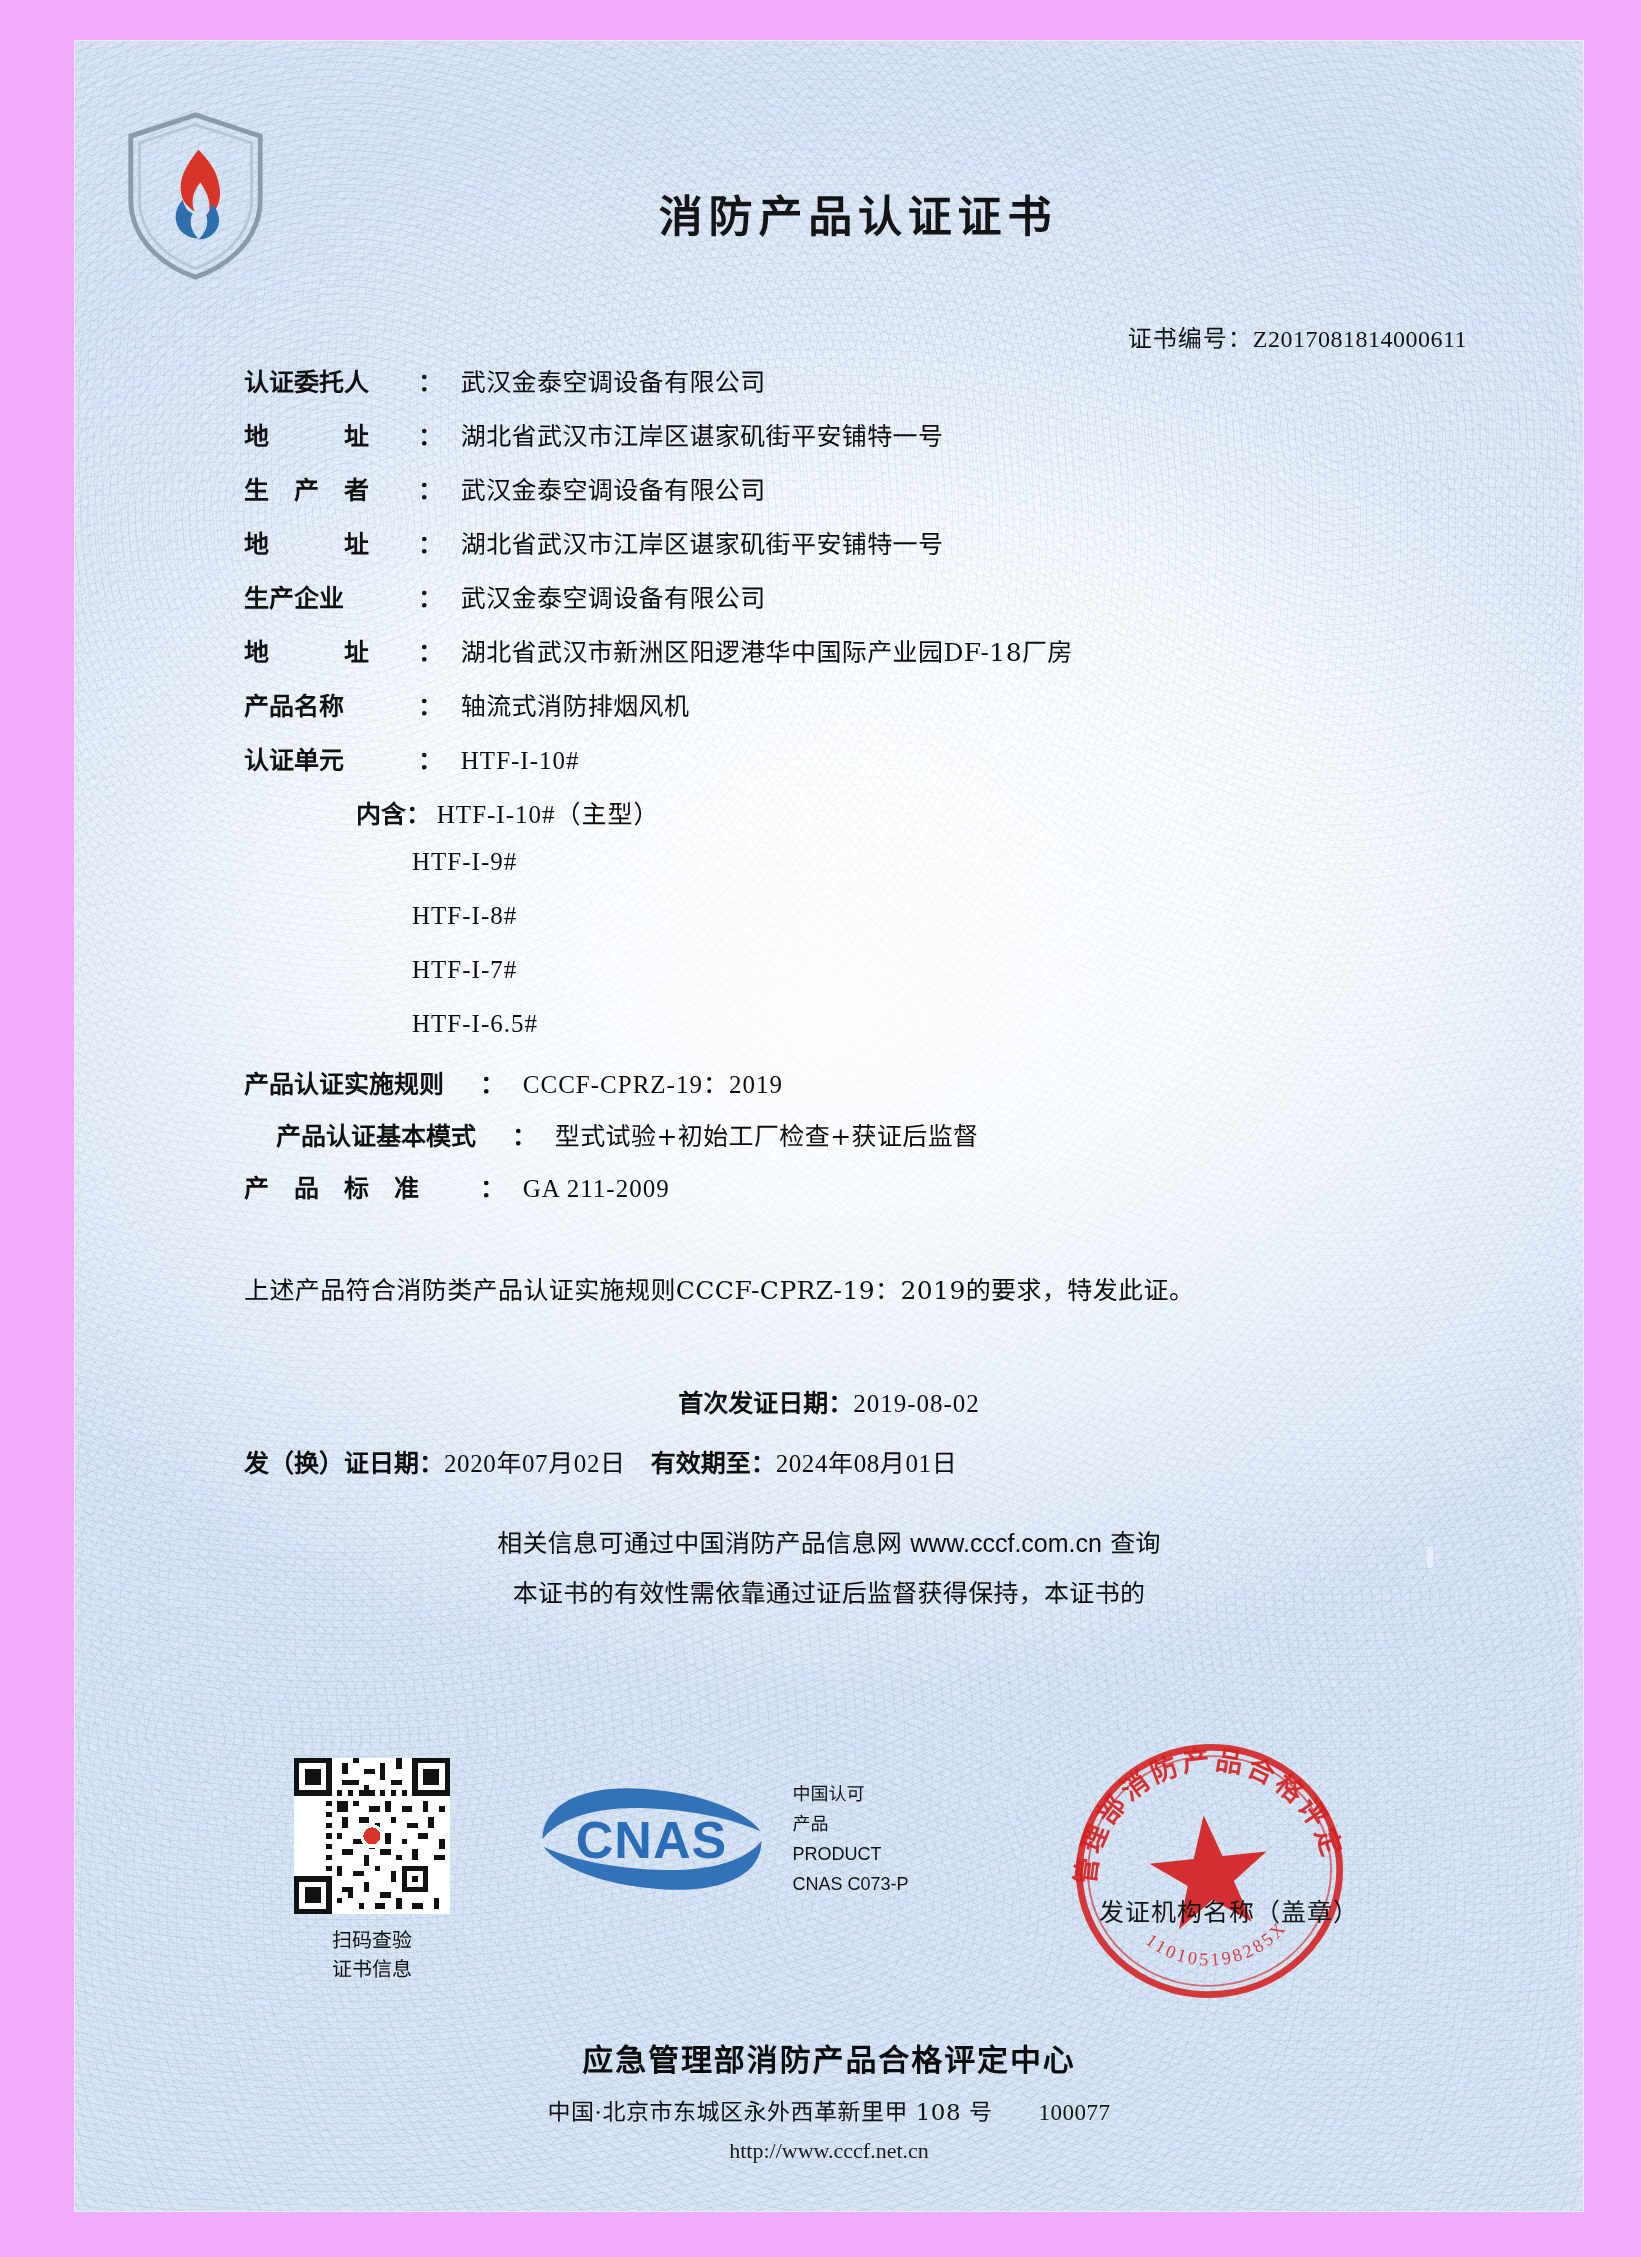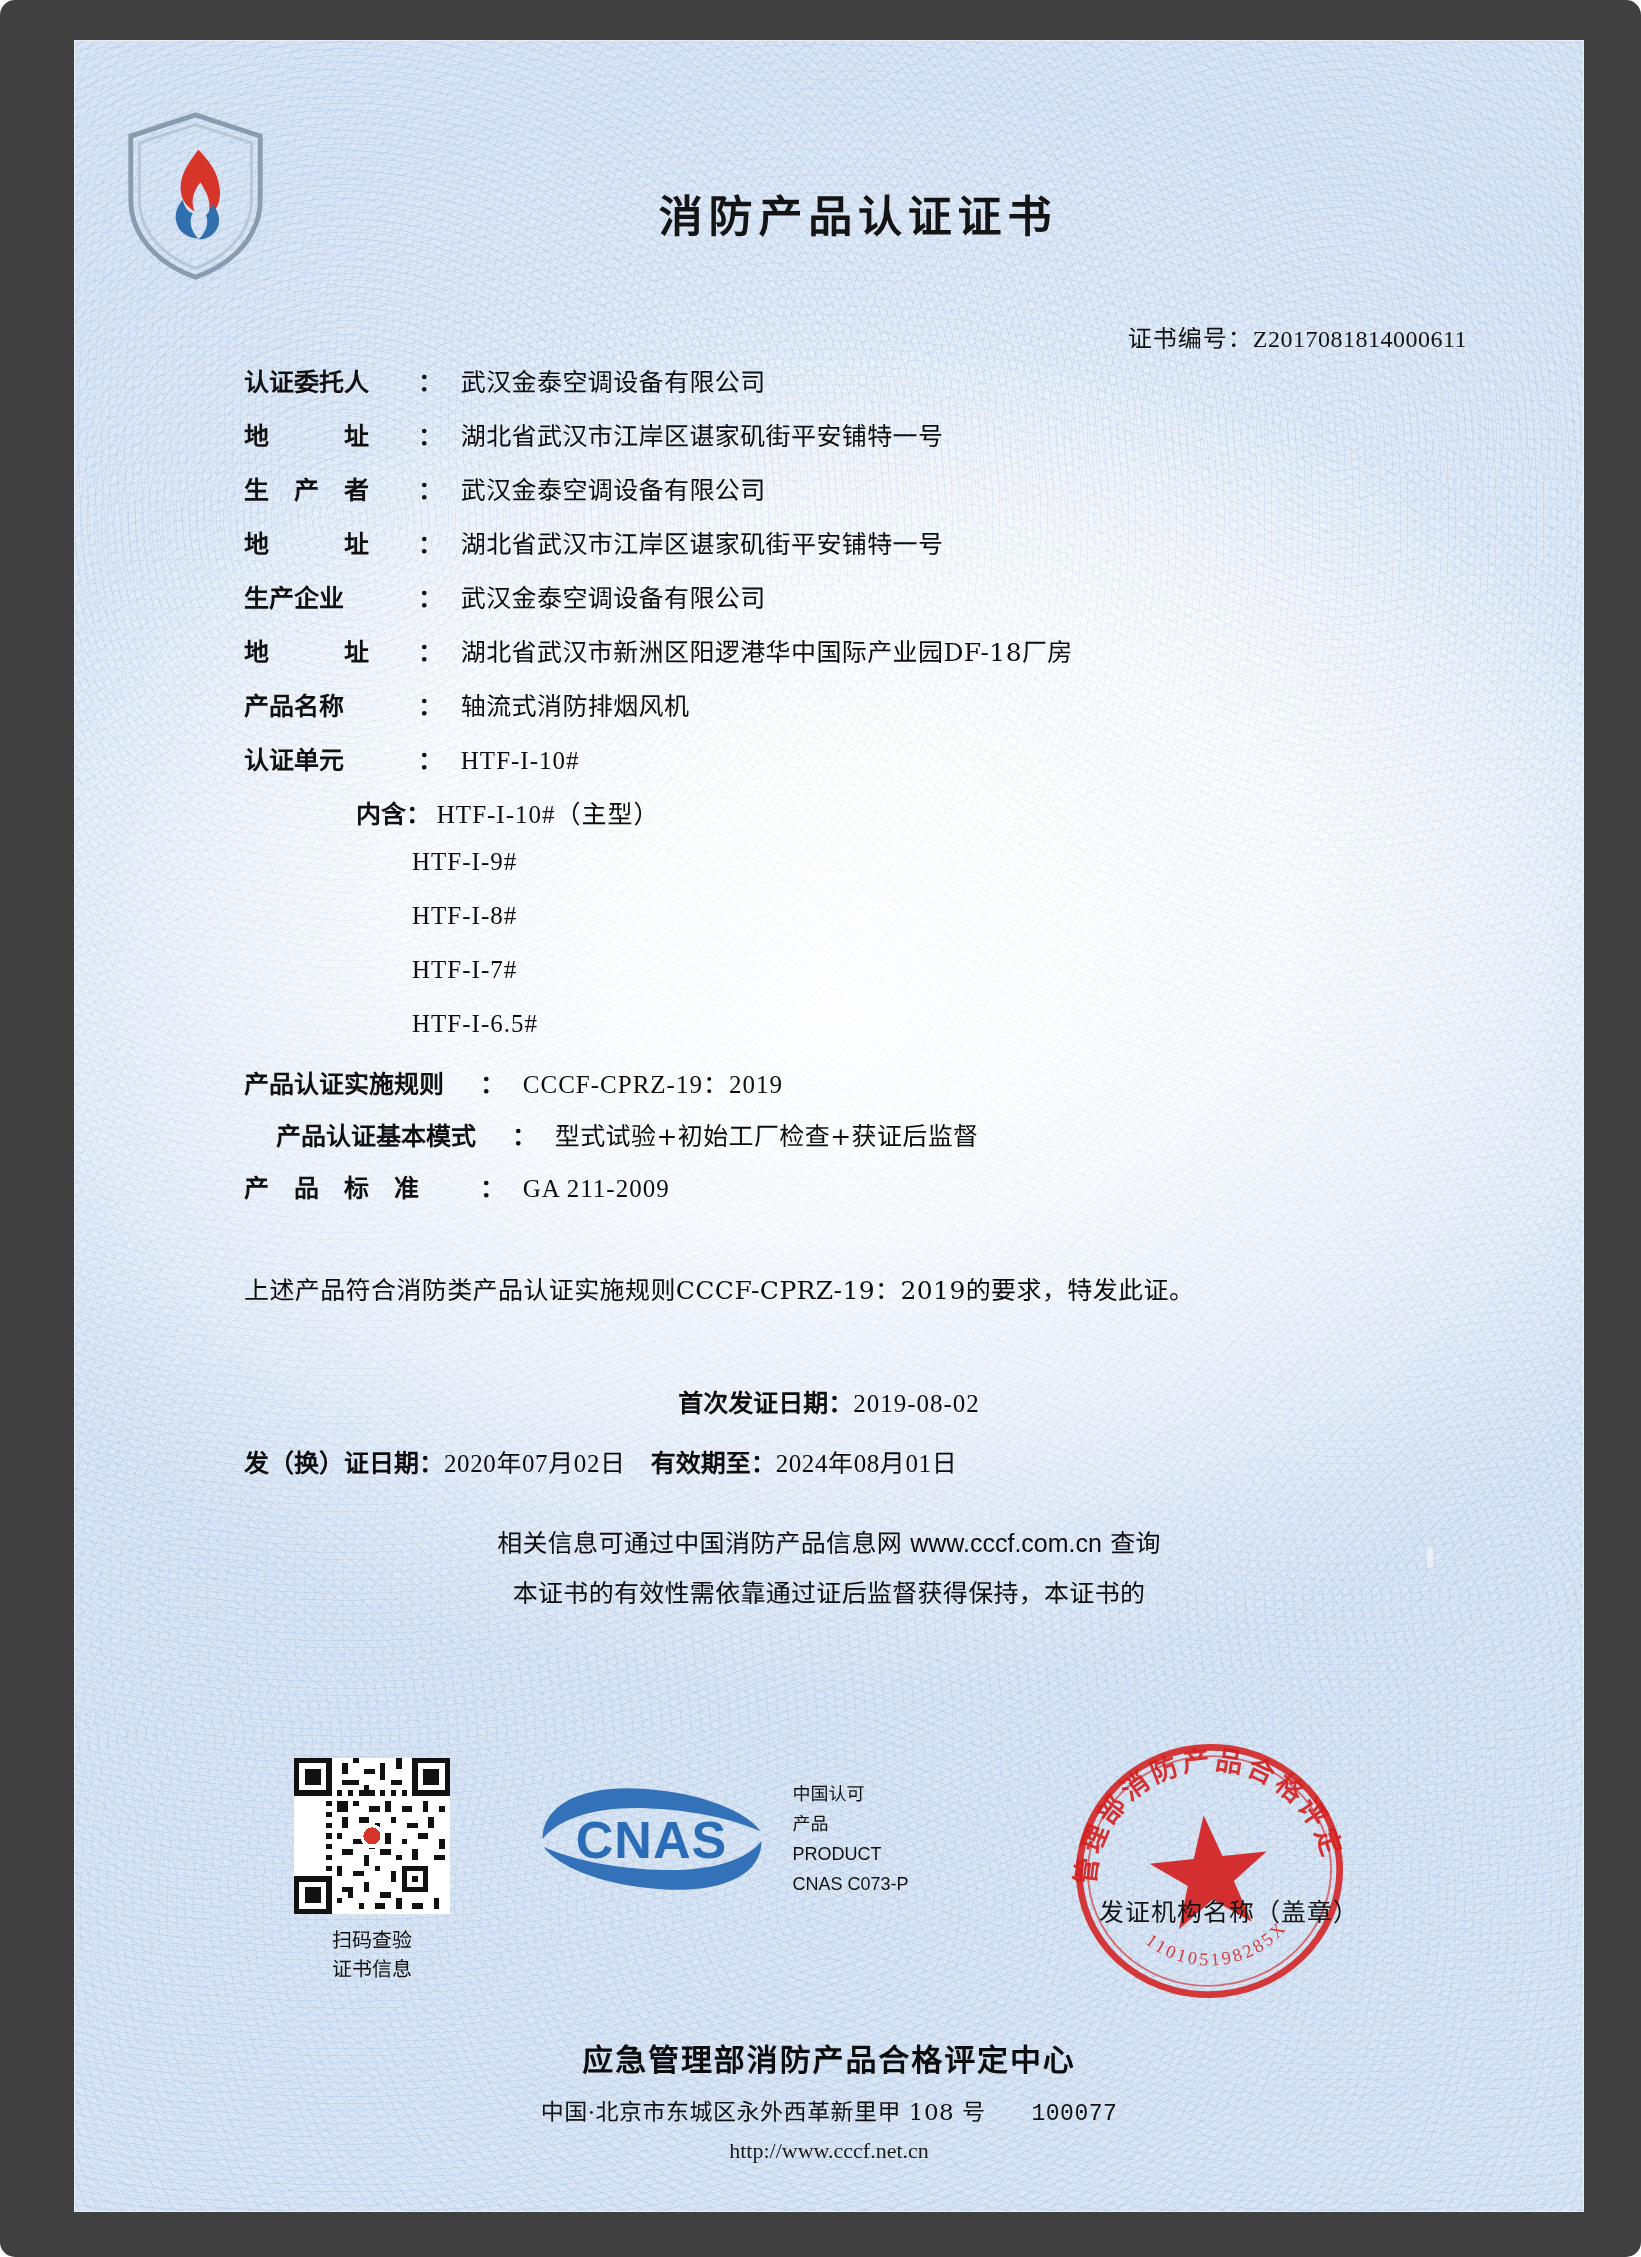--- a/index.html
+++ b/index.html
@@ -12,22 +12,21 @@
     height: 2257px;
     font-family: "Liberation Serif", "DejaVu Serif", serif;
     overflow: hidden;
   }
 
   
   #certificate-page {
     position: relative;
     width: 1641px;
     height: 2257px;
-    background: #404040;
-    border-radius: 15px;
+    background: #f0abfc;
   }
 
   #paper {
     position: absolute;
     left: 75px;
     top: 41px;
     width: 1508px;
     height: 2170px;
     background:
       radial-gradient(ellipse 1062px 734px at 52% 36%, #ffffff 0%, #f4f8fd 42%, #e3ecf8 70%, #dbe6f5 100%);
@@ -328,21 +327,21 @@
     position: absolute;
     left: 0;
     right: 0;
     top: 2052px;
     text-align: center;
     font-size: 23px;
     color: #111;
     font-family: "DejaVu Serif", "Liberation Serif", serif;
     letter-spacing: 0.5px;
   }
-  #footer-addr .zip { display: inline-block; margin-left: 46px; font-family: Liberation Mono, monospace; }
+  #footer-addr .zip { display: inline-block; margin-left: 46px; font-family: Liberation Serif, serif; }
   #footer-url {
     position: absolute;
     left: 0;
     right: 0;
     top: 2097px;
     text-align: center;
     font-size: 22px;
     color: #1a1a1a;
     font-family: "Liberation Serif", serif;
   }

